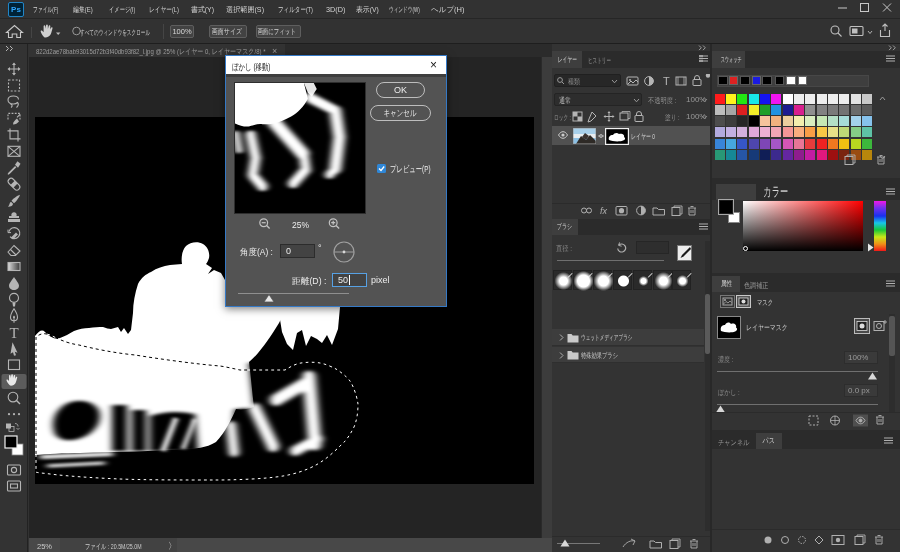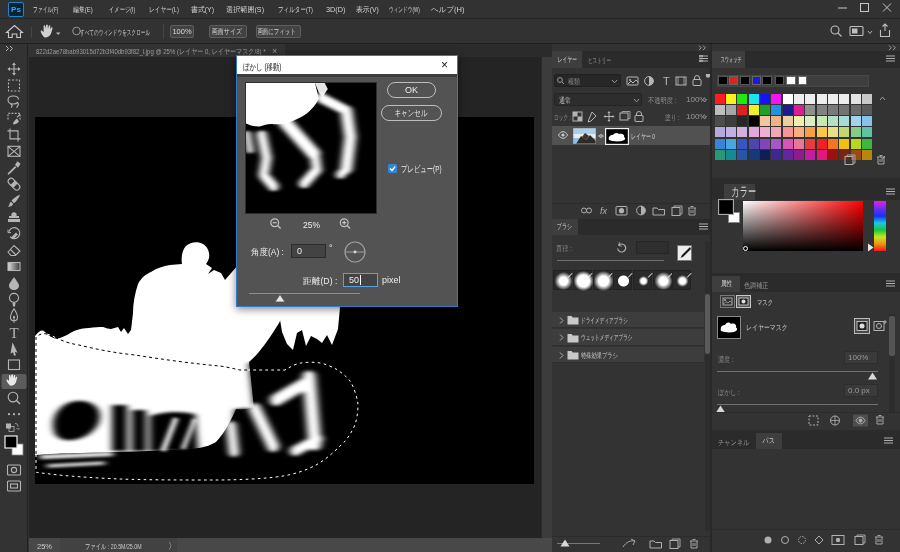--- a/index.html
+++ b/index.html
@@ -426,29 +426,20 @@
 <div class="abs" style="left:0;top:0;width:19px;height:20px;background:radial-gradient(circle at 50% 50%, #ffffff 4px, rgba(255,255,255,0) 9px);"></div>
 <svg class="abs" style="left:12px;top:1px;" width="7" height="7" viewBox="0 0 7 7">
         <path d="M6,1 L2.5,4.5 L1.5,6 L3,5 L6.5,1.5 Z" fill="#fff"></path>
       </svg>
 </div>
 <div class="abs" style="left:120.39999999999999px;top:225.5px;width:19px;height:20px;background:#2a2a2a;border:1px solid #222;">
 <div class="abs" style="left:0;top:0;width:19px;height:20px;background:radial-gradient(circle at 50% 50%, #ffffff 3px, rgba(255,255,255,0) 6px);"></div>
 <svg class="abs" style="left:12px;top:1px;" width="7" height="7" viewBox="0 0 7 7">
         <path d="M6,1 L2.5,4.5 L1.5,6 L3,5 L6.5,1.5 Z" fill="#fff"></path>
       </svg>
-</div>
-<div class="abs" style="left:0;top:267.5px;width:152px;height:16.5px;background:#3d3d3d;border-bottom:1px solid #2f2f2f;">
-<svg class="abs" style="left:7px;top:5px;" width="5" height="7" viewBox="0 0 5 7">
-        <path d="M1,0.5 L4,3.5 L1,6.5" stroke="#b0b0b0" fill="none"></path>
-      </svg>
-<svg class="abs" style="left:15px;top:3.5px;" width="12" height="10" viewBox="0 0 12 10">
-        <path d="M0.5,1 h4 l1.2,1.5 h5.8 v7 h-11 Z" fill="#c9c9c9"></path>
-      </svg>
-<div class="txt j" style="left:29px;top:4px;font-size:7.5px;color:#cfcfcf;transform:scaleX(0.61);">ドライメディアブラシ</div>
 </div>
 <div class="abs" style="left:0;top:285.0px;width:152px;height:16.5px;background:#3d3d3d;border-bottom:1px solid #2f2f2f;">
 <svg class="abs" style="left:7px;top:5px;" width="5" height="7" viewBox="0 0 5 7">
         <path d="M1,0.5 L4,3.5 L1,6.5" stroke="#b0b0b0" fill="none"></path>
       </svg>
 <svg class="abs" style="left:15px;top:3.5px;" width="12" height="10" viewBox="0 0 12 10">
         <path d="M0.5,1 h4 l1.2,1.5 h5.8 v7 h-11 Z" fill="#c9c9c9"></path>
       </svg>
 <div class="txt j" style="left:29px;top:4px;font-size:7.5px;color:#cfcfcf;transform:scaleX(0.61);">ウェットメディアブラシ</div>
 </div>
@@ -593,21 +584,21 @@
   <svg class="abs" style="left:132px;top:110px;" width="45" height="12" viewBox="0 0 45 12">
     <g stroke="#b0b0b0" fill="none">
         <rect x="1" y="2.5" width="8" height="8"></rect>
         <path d="M3,2.5 v-1.5 h8 v8 h-2" stroke-width="0.9"></path>
     <path d="M33,3 h8 M34,3 v7 h6 v-7 M35.5,1.5 h3 M36,5 v3 M38,5 v3" stroke-width="0.9"></path>
       </g>
   </svg>
 
   <div class="abs" style="left:0;top:134px;width:188px;height:6px;background:#2b2b2b;"></div>
   <div class="abs" style="left:0;top:140px;width:188px;height:16px;background:#2b2b2b;"></div>
-  <div class="abs" style="left:12px;top:140px;width:31px;height:16px;background:#3e3e3e;color:#d8d8d8;font-size:13px;line-height:16px;text-align:center;white-space:nowrap;"><span class="j" style="transform:scaleX(0.63);transform-origin:50% 50%;">カラー</span></div>
+  <div class="abs" style="left:4px;top:140px;width:31px;height:16px;background:#3e3e3e;color:#d8d8d8;font-size:13px;line-height:16px;text-align:center;white-space:nowrap;padding-left:40px;"><span class="j" style="transform:scaleX(0.63);transform-origin:50% 50%;">カラー</span></div>
   <svg class="abs" style="left:174px;top:144px;" width="9" height="8" viewBox="0 0 9 8">
       <path d="M0,1 h9 M0,3.5 h9 M0,6 h9" stroke="#b0b0b0" stroke-width="1.2"></path>
     </svg>
   <div class="abs" style="left:16px;top:168px;width:12px;height:11px;background:#fff;border:1px solid #888;"></div>
   <div class="abs" style="left:7px;top:156px;width:14px;height:14px;background:#000;border:1px solid #1a1a1a;outline:1.5px solid #a8a8a8;outline-offset:0px;"></div>
   <div class="abs" style="left:31px;top:157px;width:120px;height:50px;background:linear-gradient(to right,#ffffff,#ff0000);"></div>
   <div class="abs" style="left:31px;top:157px;width:120px;height:50px;background:linear-gradient(to bottom,rgba(0,0,0,0),#000000);"></div>
   <div class="abs" style="left:31px;top:202px;width:5px;height:5px;border:1px solid #fff;border-radius:50%;"></div>
   <div class="abs" style="left:162px;top:157px;width:12px;height:50px;background:linear-gradient(to bottom,#f018e8,#7a30ee 13%,#1830ee 30%,#18c8e8 44%,#18c838 58%,#c8e818 72%,#f09018 86%,#f01818);"></div>
   <svg class="abs" style="left:155px;top:199px;" width="7" height="9" viewBox="0 0 7 9">
@@ -699,21 +690,21 @@
         <circle cx="76" cy="6" r="2.2" fill="#b0b0b0" stroke="none"></circle>
       <rect x="93" y="2.5" width="8" height="8"></rect>
         <path d="M95,2.5 v-1.5 h8 v8 h-2" stroke-width="0.9"></path>
       <path d="M113,3 h8 M114,3 v7 h6 v-7 M115.5,1.5 h3 M116,5 v3 M118,5 v3" stroke-width="0.9"></path>
     </g>
   </svg>
 </div>
 
 <div class="abs" style="left:710px;top:44px;width:2px;height:508px;background:#282828;"></div>
 
-<div class="abs" style="left:236px;top:55px;width:222px;height:252px;background:#535353;border:1px solid #3579c6;box-shadow:0 2px 8px rgba(0,0,0,0.5);">
+<div class="abs" style="left:225px;top:55px;width:222px;height:252px;background:#535353;border:1px solid #3579c6;box-shadow:0 2px 8px rgba(0,0,0,0.5);">
   <div class="abs" style="left:0;top:0;width:220px;height:18px;background:#ffffff;"></div>
   <div class="abs" style="left:0;top:18px;width:220px;height:3px;background:#3e3e3e;"></div>
   <div class="txt j" style="left:6px;top:4.5px;color:#1a1a1a;font-size:9px;transform:scaleX(0.71);">ぼかし (移動)</div>
   <div class="txt" style="left:204px;top:2px;color:#1a1a1a;font-size:12px;font-weight:300;">×</div>
 
   <svg class="abs" style="left:8px;top:26px;border:1px solid #2e2e2e;" width="132" height="132" viewBox="0 0 132 132">
     <rect width="132" height="132" fill="#000"></rect>
     <path fill="#fff" d="M0,0 L70,0 L74,16 C70,24 64,30 57,34 C50,38 44,40 40,41 C35,42 30,42 28,42 C24,41 18,43 15,44 C10,45 5,43 0,41 Z"></path>
     <path fill="#fff" d="M70,0 L80,0 L83,6 L78,14 L74,10 Z" opacity="0.9"></path>
     <g filter="url(#pvb)" stroke="#fff" fill="none" stroke-linecap="round">

